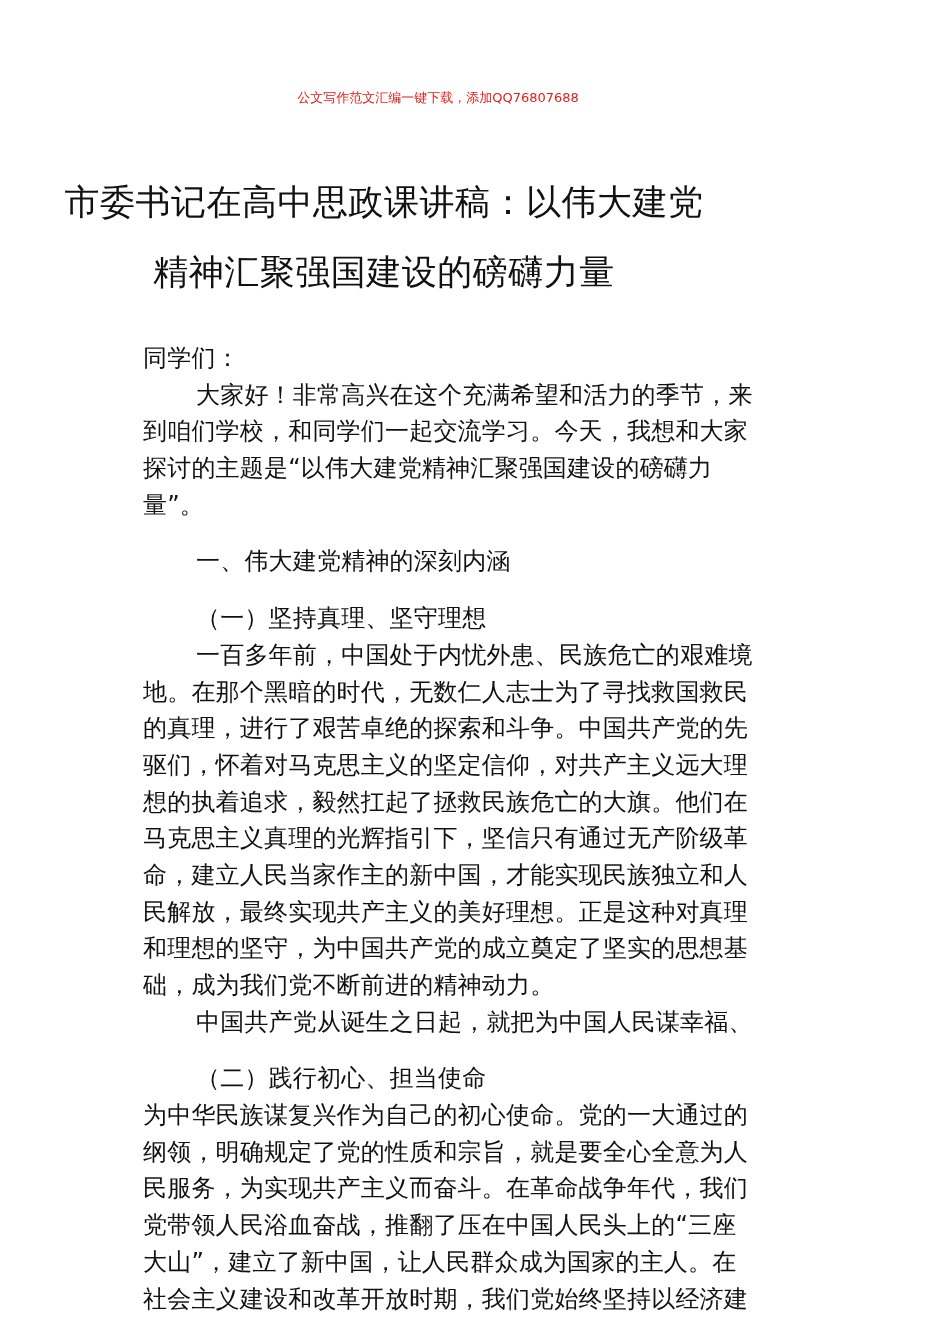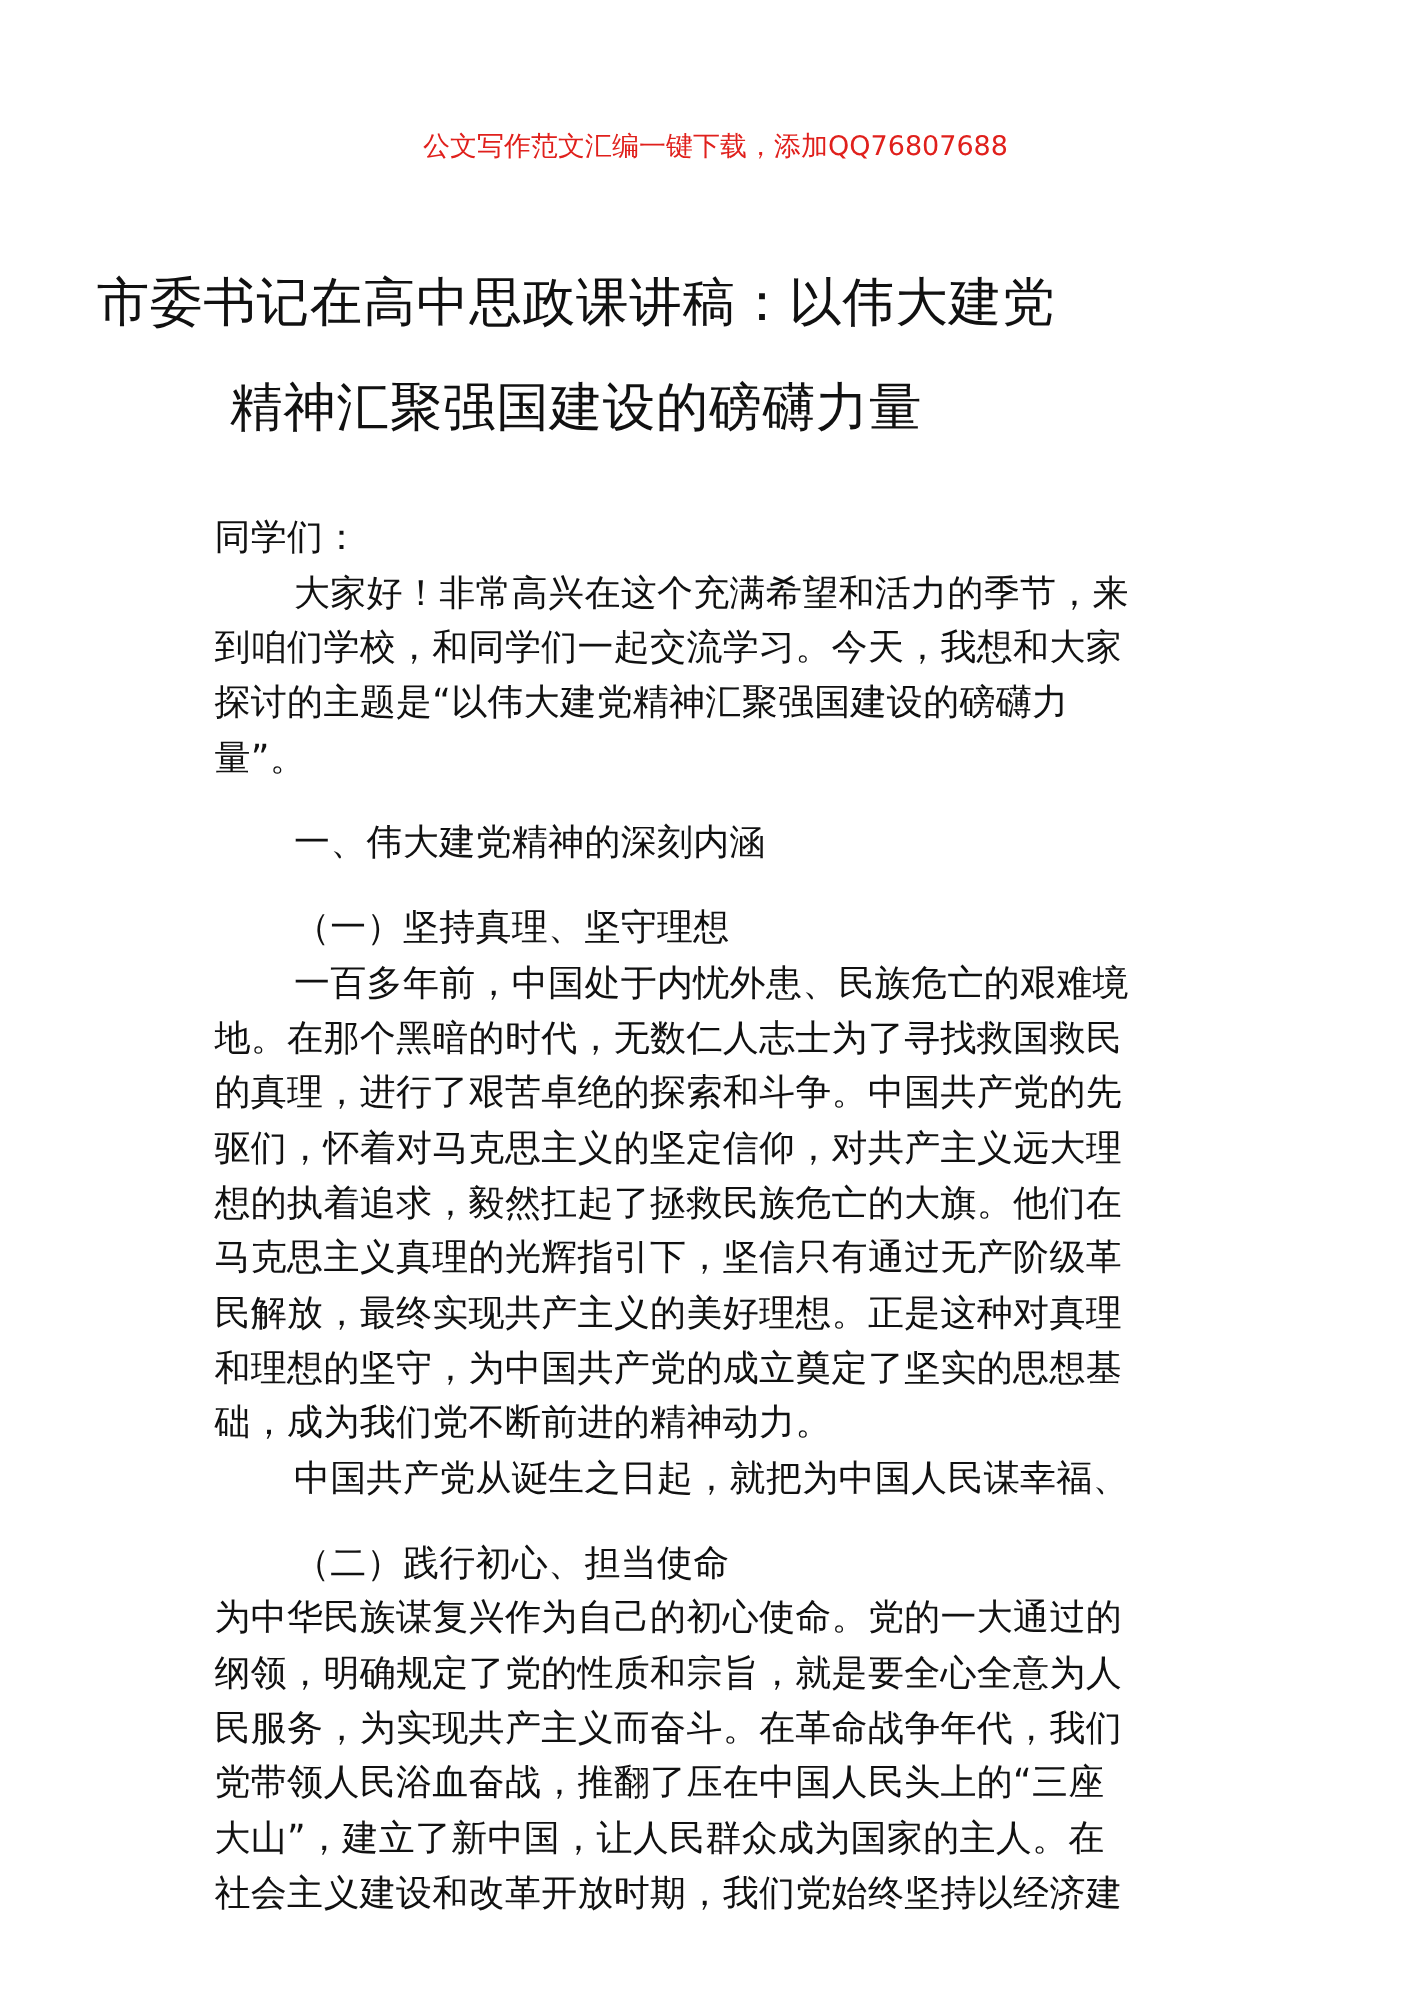--- a/index.html
+++ b/index.html
@@ -14,25 +14,24 @@
       overflow: hidden;
       font-family: "DejaVu Sans", "Liberation Sans", sans-serif;
       color: #111111;
     }
     .header-banner {
       position: absolute;
       top: 84px;
       left: 0;
       width: 876px;
       text-align: center;
-      font-size: 18px;
+      font-size: 13px;
       line-height: 28px;
       color: #e0201c;
       letter-spacing: 0px;
-      padding-left: 39px;
     }
     .doc-title {
       position: absolute;
       left: 0;
       width: 768px;
       text-align: center;
       font-size: 35px;
       line-height: 44px;
       color: #111111;
       letter-spacing: 0.5px;
@@ -72,20 +71,21 @@
   <div class="line">探讨的主题是“以伟大建党精神汇聚强国建设的磅礴力</div>
   <div class="line">量”。</div>
   <div class="line indent-h">一、伟大建党精神的深刻内涵</div>
   <div class="line indent-h">（一）坚持真理、坚守理想</div>
   <div class="line indent">一百多年前，中国处于内忧外患、民族危亡的艰难境</div>
   <div class="line">地。在那个黑暗的时代，无数仁人志士为了寻找救国救民</div>
   <div class="line">的真理，进行了艰苦卓绝的探索和斗争。中国共产党的先</div>
   <div class="line">驱们，怀着对马克思主义的坚定信仰，对共产主义远大理</div>
   <div class="line">想的执着追求，毅然扛起了拯救民族危亡的大旗。他们在</div>
   <div class="line">马克思主义真理的光辉指引下，坚信只有通过无产阶级革</div>
+  <div class="line">命，建立人民当家作主的新中国，才能实现民族独立和人</div>
   <div class="line">民解放，最终实现共产主义的美好理想。正是这种对真理</div>
   <div class="line">和理想的坚守，为中国共产党的成立奠定了坚实的思想基</div>
   <div class="line">础，成为我们党不断前进的精神动力。</div>
   <div class="line indent">中国共产党从诞生之日起，就把为中国人民谋幸福、</div>
   <div class="line indent-h">（二）践行初心、担当使命</div>
   <div class="line">为中华民族谋复兴作为自己的初心使命。党的一大通过的</div>
   <div class="line">纲领，明确规定了党的性质和宗旨，就是要全心全意为人</div>
   <div class="line">民服务，为实现共产主义而奋斗。在革命战争年代，我们</div>
   <div class="line">党带领人民浴血奋战，推翻了压在中国人民头上的“三座</div>
   <div class="line">大山”，建立了新中国，让人民群众成为国家的主人。在</div>

